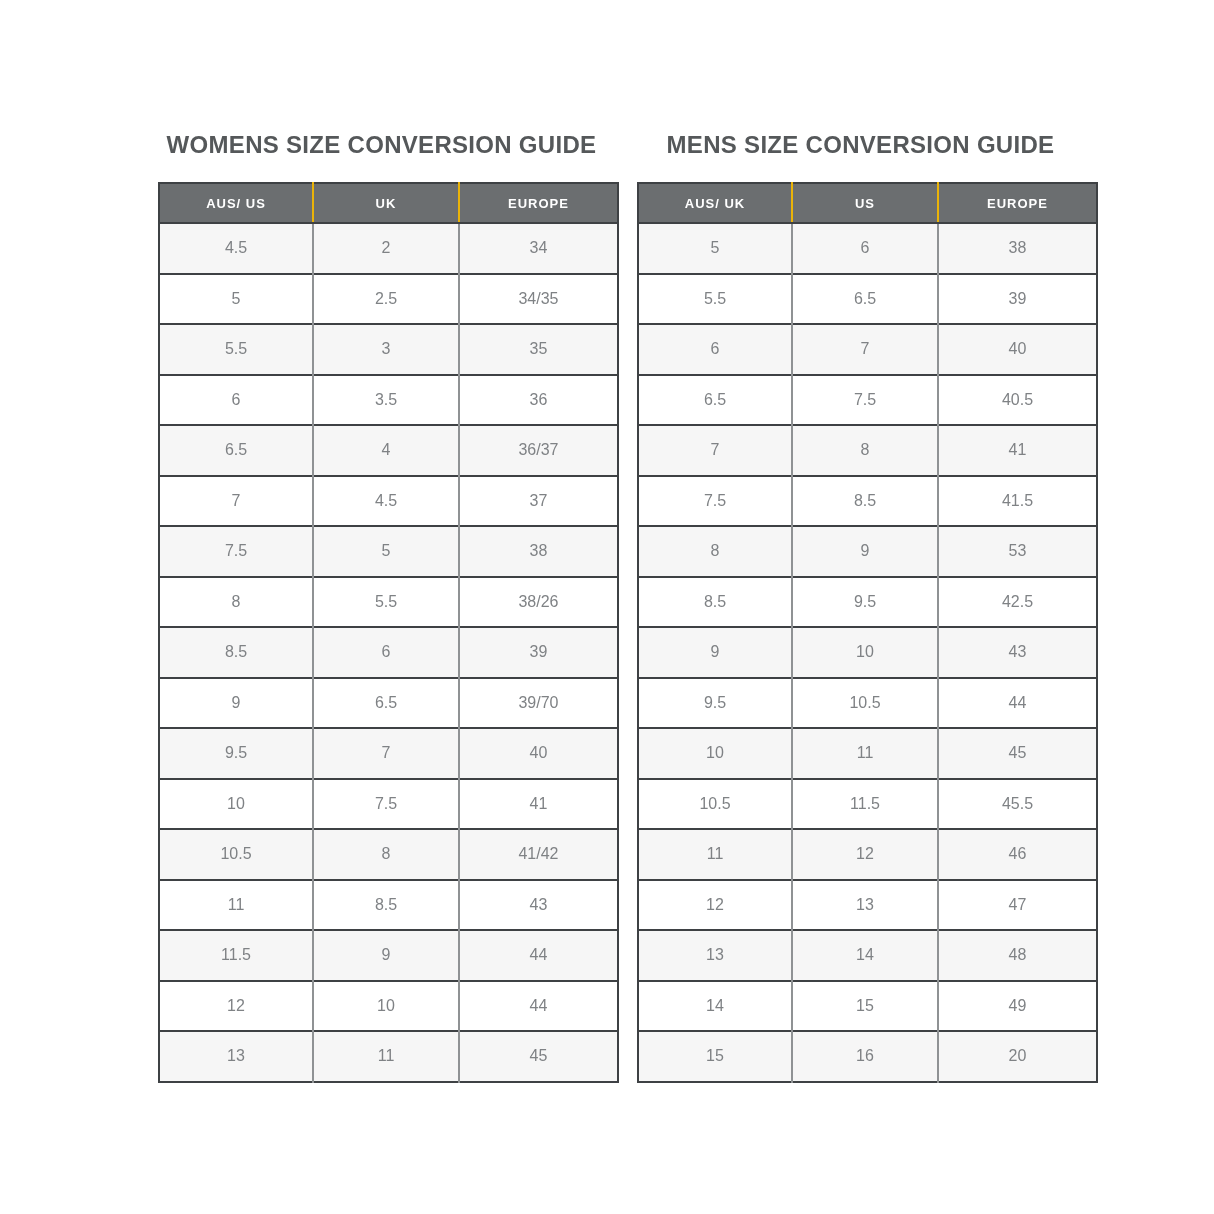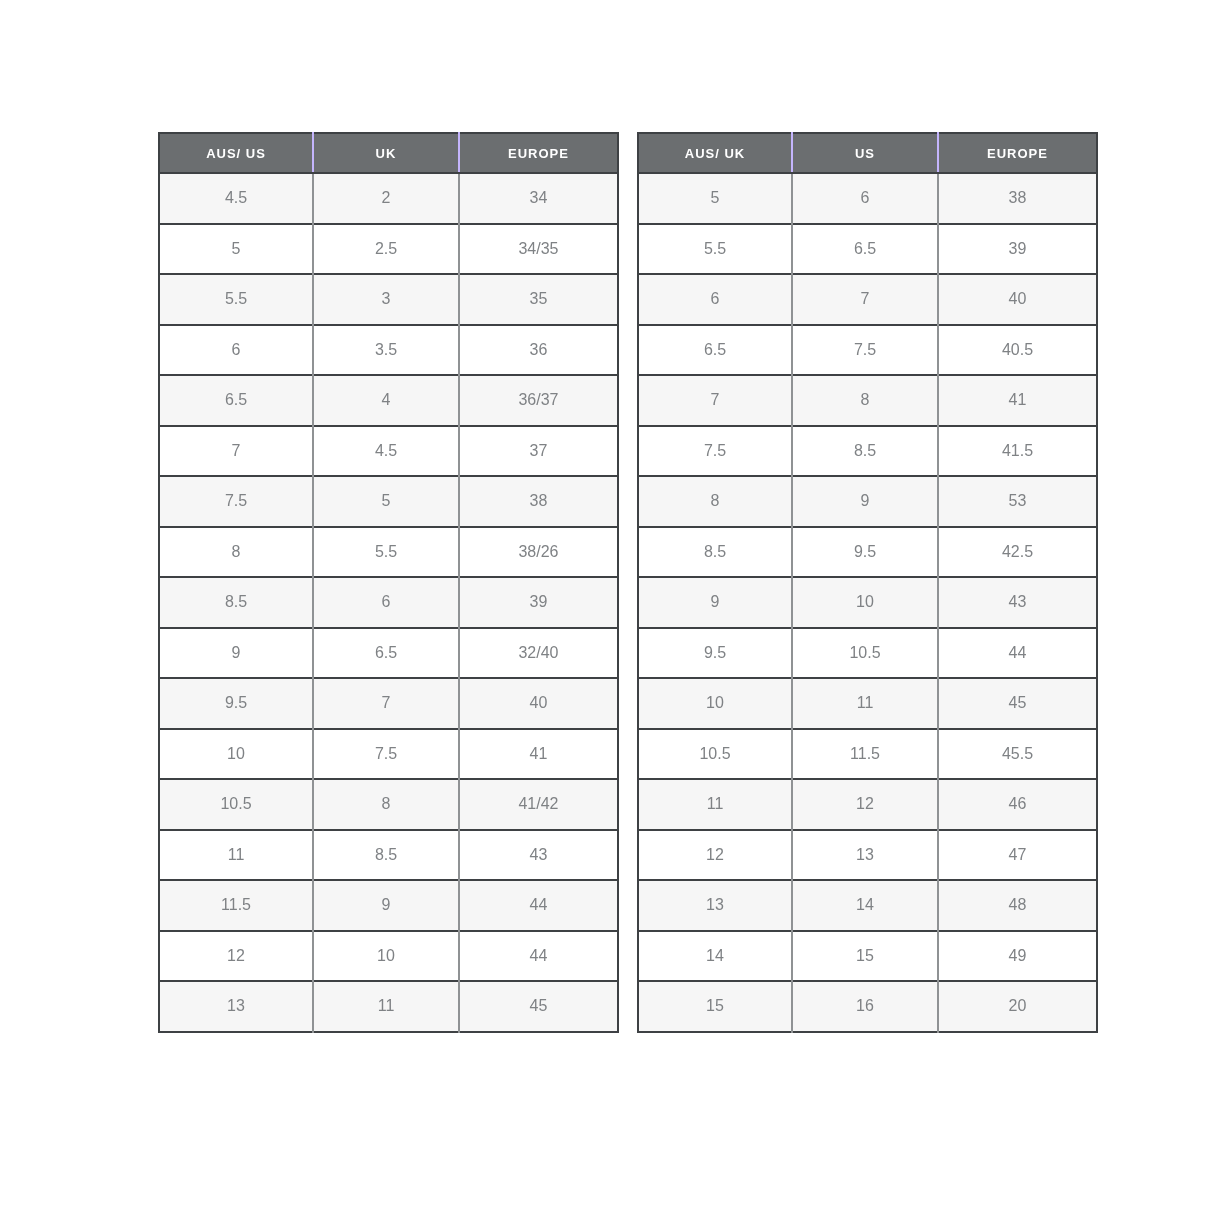--- a/index.html
+++ b/index.html
@@ -41,21 +41,21 @@
     border: 2px solid #3e4144;
   }
   table.size-table th {
     background: #6b6e70;
     color: #ffffff;
     font-size: 13px;
     font-weight: 700;
     letter-spacing: 1px;
     text-align: center;
     height: 36px;
-    border-left: 2px solid #c4b5fd;
+    border-left: 2px solid #eab308;
     border-bottom: 2px solid #3e4144;
   }
   table.size-table th:first-child { border-left: none; }
   table.size-table th:nth-child(1) { width: 150px; }
   table.size-table th:nth-child(2) { width: 142px; }
   table.size-table th:nth-child(3) { width: 155px; }
   table.size-table td {
     height: 46.5px;
     text-align: center;
     vertical-align: middle;
@@ -68,20 +68,21 @@
   table.size-table td:first-child { border-left: none; }
   table.size-table tbody tr:nth-child(odd) td { background: #f6f6f6; }
 </style>
 </head>
 <body>
 
 <div class="page">
   <div class="guides">
 
     <section class="guide">
+      <h2 class="guide-title">WOMENS SIZE CONVERSION GUIDE</h2>
       <table class="size-table">
           <thead>
             <tr>
               <th>AUS/ US</th>
               <th>UK</th>
               <th>EUROPE</th>
             </tr>
           </thead>
           <tbody>
             <tr>
@@ -125,21 +126,21 @@
               <td>38/26</td>
             </tr>
             <tr>
               <td>8.5</td>
               <td>6</td>
               <td>39</td>
             </tr>
             <tr>
               <td>9</td>
               <td>6.5</td>
-              <td>32/40</td>
+              <td>39/70</td>
             </tr>
             <tr>
               <td>9.5</td>
               <td>7</td>
               <td>40</td>
             </tr>
             <tr>
               <td>10</td>
               <td>7.5</td>
               <td>41</td>
@@ -167,20 +168,21 @@
             <tr>
               <td>13</td>
               <td>11</td>
               <td>45</td>
             </tr>
           </tbody>
         </table>
     </section>
 
     <section class="guide">
+      <h2 class="guide-title">MENS SIZE CONVERSION GUIDE</h2>
       <table class="size-table">
           <thead>
             <tr>
               <th>AUS/ UK</th>
               <th>US</th>
               <th>EUROPE</th>
             </tr>
           </thead>
           <tbody>
             <tr>

